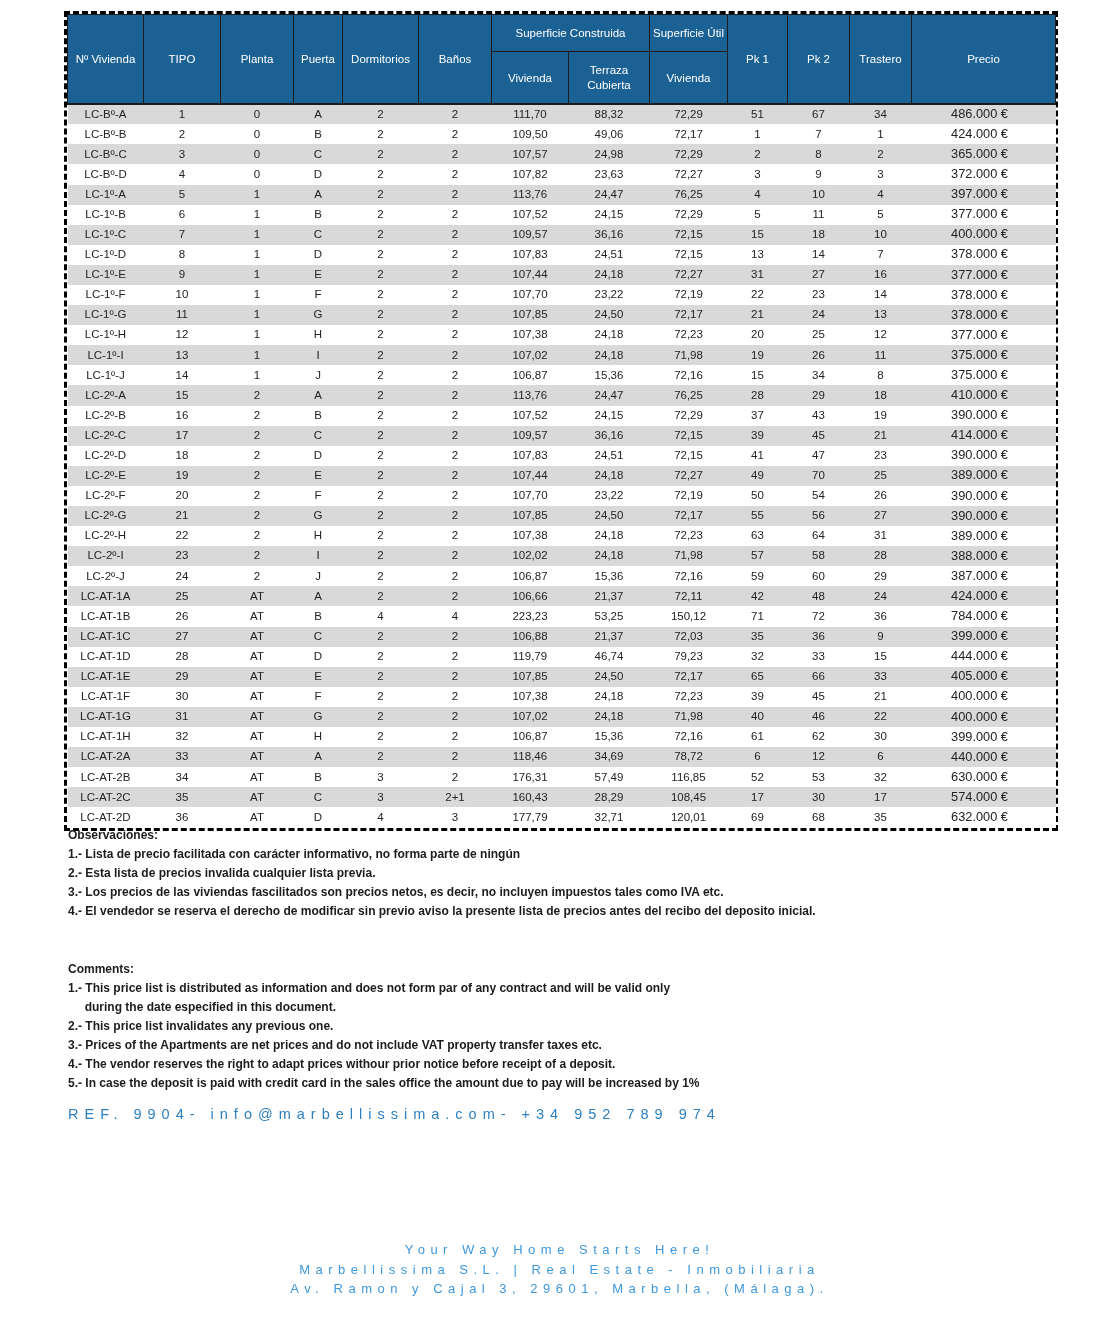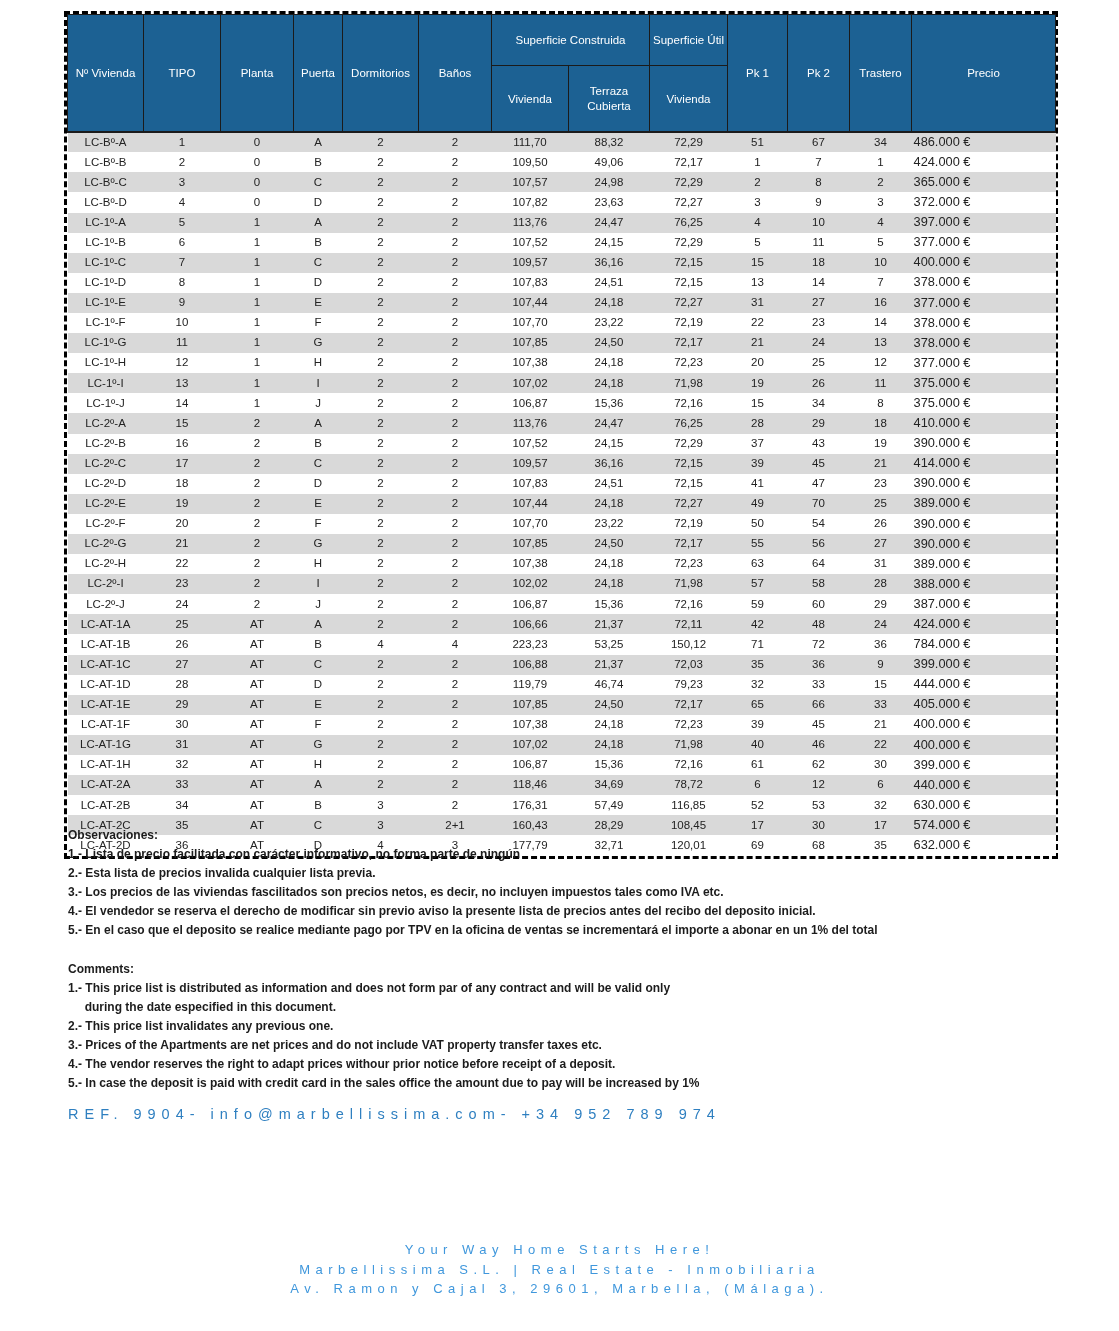--- a/index.html
+++ b/index.html
@@ -25,41 +25,41 @@
   }
   table{
     border-collapse:collapse;width:100%;table-layout:fixed;
   }
   thead th{
     background:var(--header-blue);
     color:#ffffff;
     font-size:11.5px;
     font-weight:400;
     border:1.5px solid #1b1b1b;
-    padding:18px 2px;
+    padding:11px 2px;
     text-align:center;
     vertical-align:middle;
     line-height:1.25;
   }
   thead tr{height:34px;}
   thead{border-bottom:2px solid #1b1b1b;}
   tbody td{
     height:20.1px;
     font-size:11.5px;
     text-align:center;
     color:#232323;
     padding:0 2px;
     line-height:1;
     overflow:hidden;
     white-space:nowrap;
   }
   tbody tr:nth-child(odd){background:var(--stripe-gray);}
   tbody tr:nth-child(even){background:#ffffff;}
   tbody td:last-child{
-    text-align:left;
+    text-align:center;
     padding-right:10px;
     font-size:12.8px;
   }
   .notes{
     position:absolute;left:68px;
     font-size:12px;
     line-height:19px;
     color:#1c1c1c;
     font-weight:bold;
   }
@@ -668,21 +668,20 @@
   </table>
 </div>
 
 <div class="notes" id="observaciones">
   <div class="line">Observaciones:</div>
   <div>
       <div class="line">1.- Lista de precio facilitada con carácter informativo, no forma parte de ningún</div>
       <div class="line">2.- Esta lista de precios invalida cualquier lista previa.</div>
       <div class="line">3.- Los precios de las viviendas fascilitados son precios netos, es decir, no incluyen impuestos tales como IVA etc.</div>
       <div class="line">4.- El vendedor se reserva el derecho de modificar sin previo aviso la presente lista de precios antes del recibo del deposito inicial.</div>
-      <div class="line">5.- En el caso que el deposito se realice mediante pago por TPV en la oficina de ventas se incrementará el importe a abonar en un 1% del total</div>
     </div>
 </div>
 
 <div class="notes" id="comments">
   <div class="line">Comments:</div>
   <div>
       <div class="line">1.- This price list is distributed as information and does not form par of any contract and will be valid only</div>
       <div class="line">     during the date especified in this document.</div>
       <div class="line">2.- This price list invalidates any previous one.</div>
       <div class="line">3.- Prices of the Apartments are net prices and do not include VAT property transfer taxes etc.</div>

